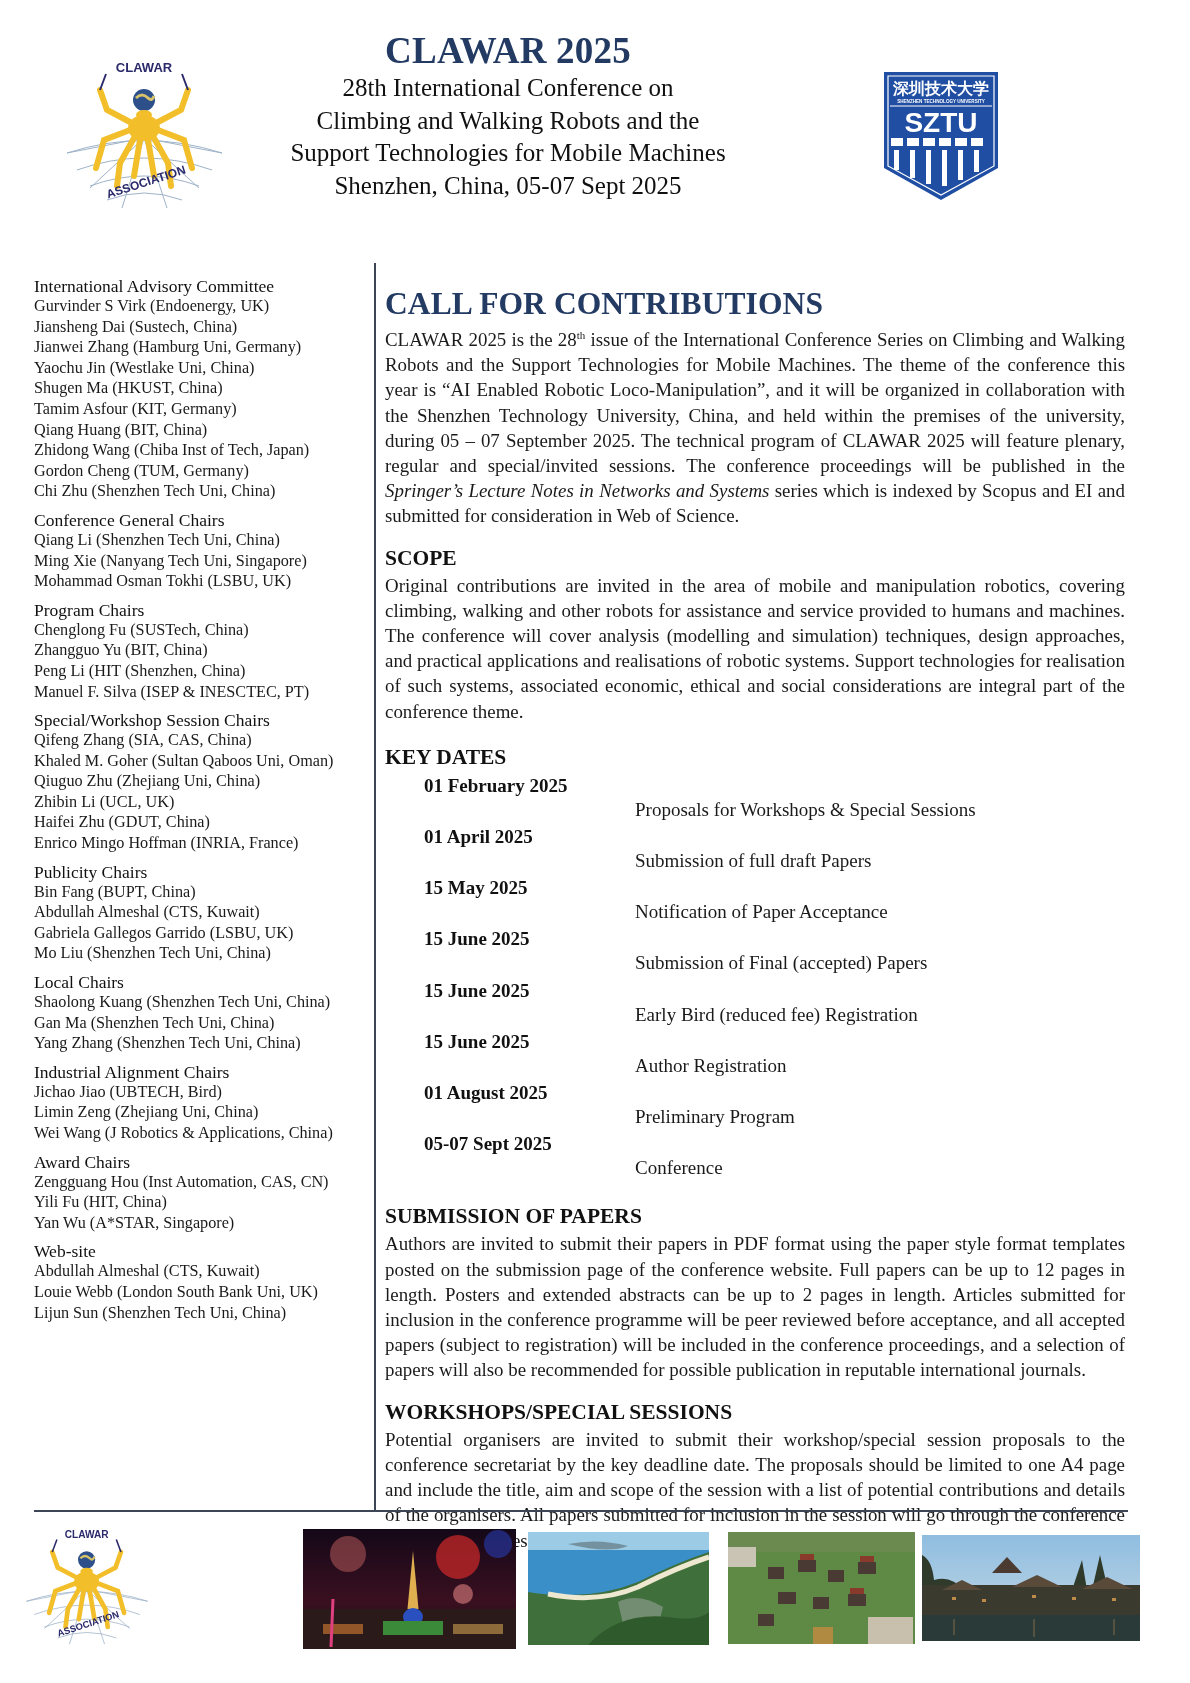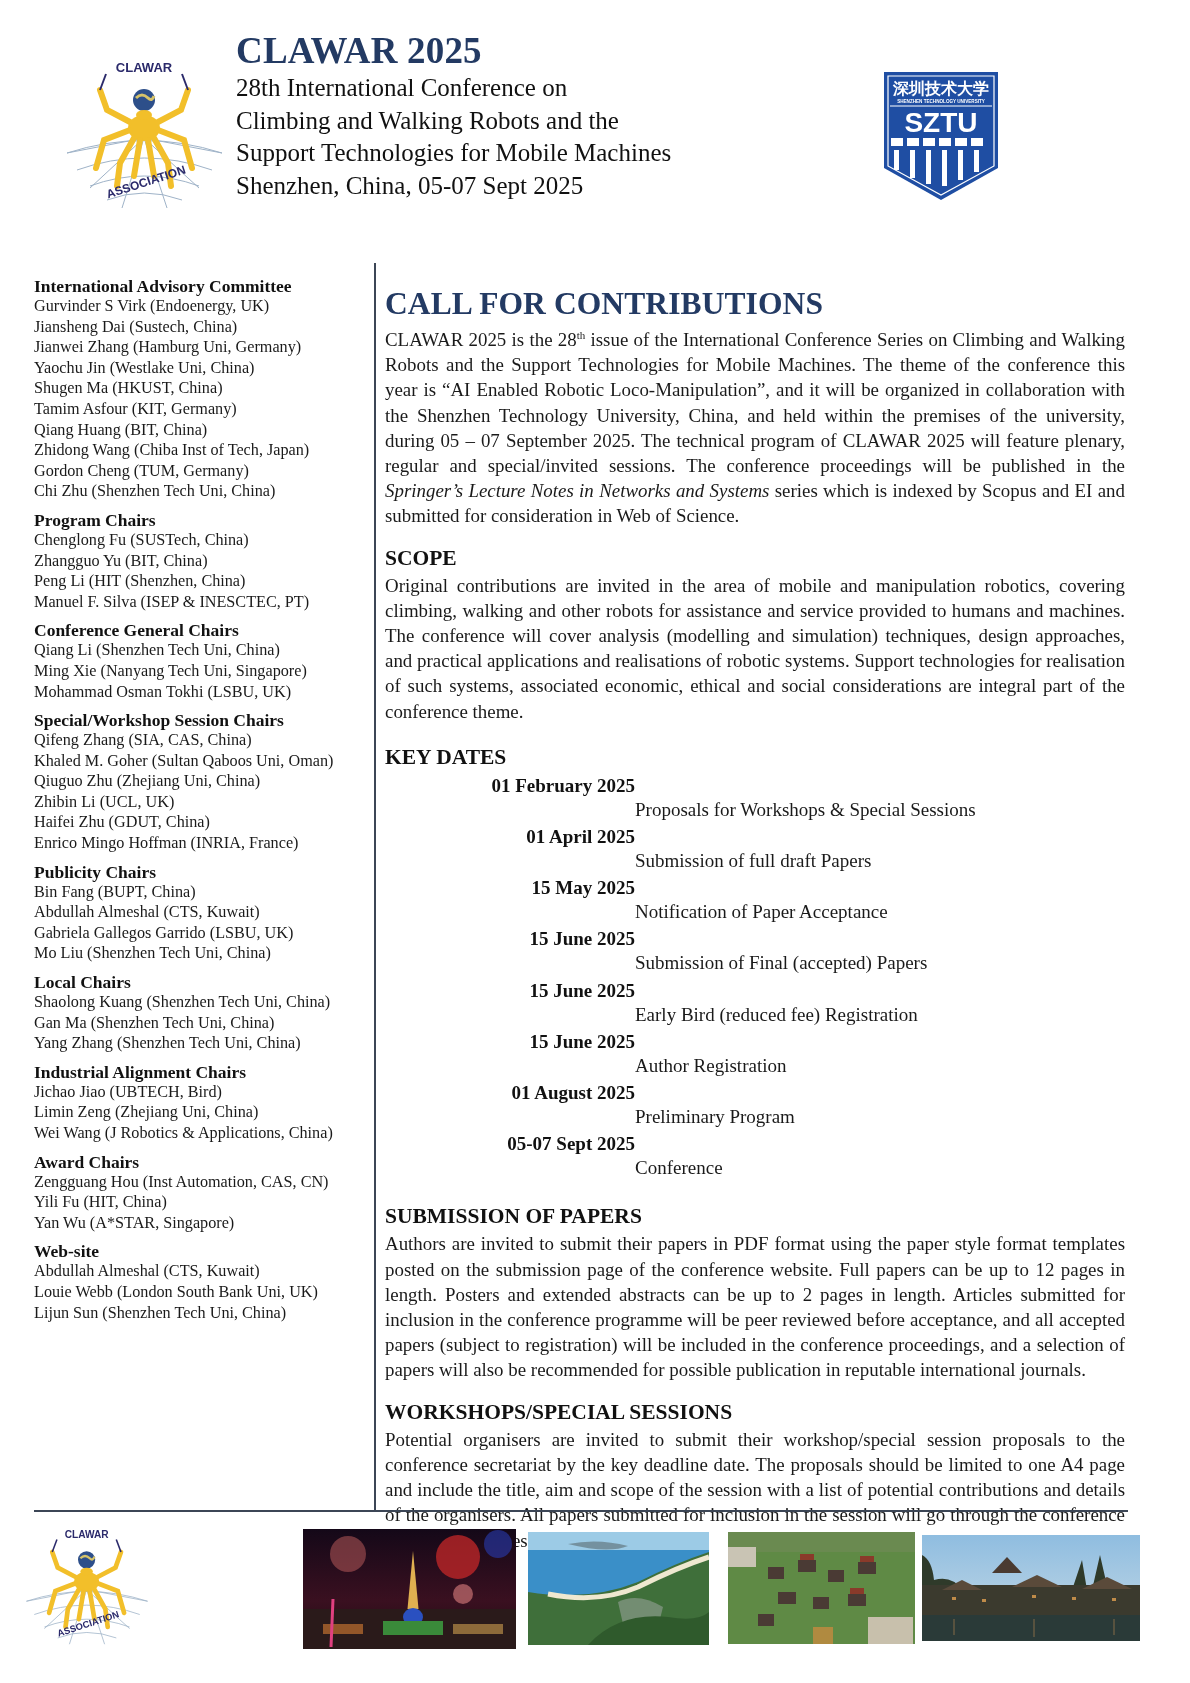--- a/index.html
+++ b/index.html
@@ -1,47 +1,47 @@
 <!DOCTYPE html>
 <html><head>
 <meta charset="utf-8">
 <style>
   * { box-sizing: border-box; margin: 0; padding: 0; }
   html, body { width: 1190px; height: 1683px; background: #ffffff; overflow: hidden; }
   body { position: relative; font-family: "Liberation Serif", "DejaVu Serif", serif; color: #1a1a1a; }
 
   
   .header { position: absolute; left: 0; top: 0; width: 1190px; height: 250px; }
-  .header-center { position: absolute; left: 236px; top: 30px; width: 600px; text-align: left; }
+  .header-center { position: absolute; left: 208px; top: 30px; width: 600px; text-align: center; }
   .conf-title { font-weight: bold; font-size: 37px; color: #233a63; line-height: 42px; letter-spacing: 0.2px; }
   .conf-sub { font-weight: normal; font-size: 25px; line-height: 32.5px; color: #111; }
   .conf-url { font-weight: bold; font-size: 31px; color: #233a63; line-height: 42px; margin-top: 2px; }
 
   .clawar-logo { position: absolute; }
   .sztu-logo { position: absolute; left: 882px; top: 70px; width: 118px; height: 132px; }
 
   
   .left-col { position: absolute; left: 34px; top: 276px; width: 340px; }
   .committee { margin-bottom: 8px; }
-  .committee-title { font-weight: bold; font-size: 17.5px; line-height: 20px; color: #111; }
+  .committee-title { font-weight: normal; font-size: 17.5px; line-height: 20px; color: #111; }
   .committee-member { font-size: 16.2px; line-height: 20.6px; color: #1a1a1a; white-space: nowrap; }
 
   .vdivider { position: absolute; left: 374px; top: 263px; width: 2px; height: 1249px; background: #3c4656; }
   .hdivider { position: absolute; left: 34px; top: 1510px; width: 1094px; height: 2px; background: #3c4656; }
 
   
   .right-col { position: absolute; left: 385px; top: 285px; width: 740px; }
   .cfc-title { font-weight: bold; font-size: 31.5px; color: #233a63; line-height: 38px; margin-bottom: 4px; letter-spacing: 0.1px; }
   .section-title { font-weight: bold; font-size: 21.5px; color: #111; line-height: 26px; margin-bottom: 2px; }
   .para { font-size: 18.9px; line-height: 25.2px; text-align: justify; color: #1a1a1a; }
   .para sup { font-size: 11px; line-height: 0; vertical-align: super; }
   .para i { font-style: italic; }
   .sec { margin-bottom: 16px; }
 
-  .key-dates { margin-top: 2px; text-align: right; }
+  .key-dates { margin-top: 2px; }
   .kd-row { display: flex; font-size: 19px; line-height: 27.2px; }
   .kd-date { width: 250px; padding-left: 39px; font-weight: bold; color: #111; }
   .kd-event { color: #1a1a1a; margin-top: 24px; }
 
   
   .photo { position: absolute; overflow: hidden; }
   .photo svg { display: block; width: 100%; height: 100%; }
 </style>
 </head>
 <body>
@@ -130,32 +130,32 @@
     <div class="committee-member">Yaochu Jin (Westlake Uni, China)</div>
     <div class="committee-member">Shugen Ma (HKUST, China)</div>
     <div class="committee-member">Tamim Asfour (KIT, Germany)</div>
     <div class="committee-member">Qiang Huang (BIT, China)</div>
     <div class="committee-member">Zhidong Wang (Chiba Inst of Tech, Japan)</div>
     <div class="committee-member">Gordon Cheng (TUM, Germany)</div>
     <div class="committee-member">Chi Zhu (Shenzhen Tech Uni, China)</div>
   </div>
 
   <div class="committee">
+    <div class="committee-title">Conference General Chairs</div>
+    <div class="committee-member">Qiang Li (Shenzhen Tech Uni, China)</div>
+    <div class="committee-member">Ming Xie (Nanyang Tech Uni, Singapore)</div>
+    <div class="committee-member">Mohammad Osman Tokhi (LSBU, UK)</div>
+  </div>
+
+  <div class="committee">
     <div class="committee-title">Program Chairs</div>
     <div class="committee-member">Chenglong Fu (SUSTech, China)</div>
     <div class="committee-member">Zhangguo Yu (BIT, China)</div>
     <div class="committee-member">Peng Li (HIT (Shenzhen, China)</div>
     <div class="committee-member">Manuel F. Silva (ISEP &amp; INESCTEC, PT)</div>
-  </div>
-
-  <div class="committee">
-    <div class="committee-title">Conference General Chairs</div>
-    <div class="committee-member">Qiang Li (Shenzhen Tech Uni, China)</div>
-    <div class="committee-member">Ming Xie (Nanyang Tech Uni, Singapore)</div>
-    <div class="committee-member">Mohammad Osman Tokhi (LSBU, UK)</div>
   </div>
 
   <div class="committee">
     <div class="committee-title">Special/Workshop Session Chairs</div>
     <div class="committee-member">Qifeng Zhang (SIA, CAS, China)</div>
     <div class="committee-member">Khaled M. Goher (Sultan Qaboos Uni, Oman)</div>
     <div class="committee-member">Qiuguo Zhu (Zhejiang Uni, China)</div>
     <div class="committee-member">Zhibin Li (UCL, UK)</div>
     <div class="committee-member">Haifei Zhu (GDUT, China)</div>
     <div class="committee-member">Enrico Mingo Hoffman (INRIA, France)</div>

